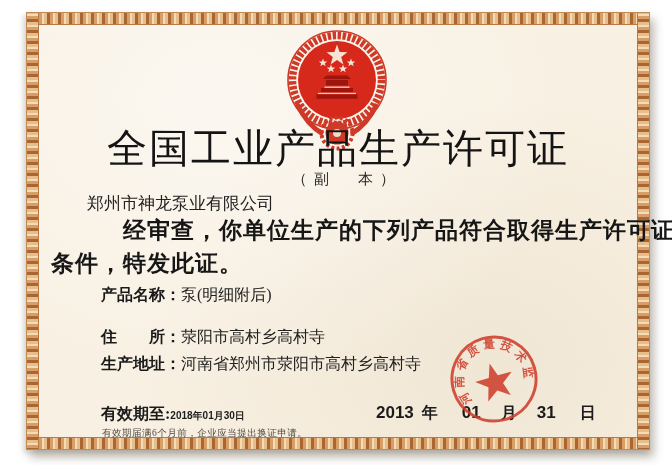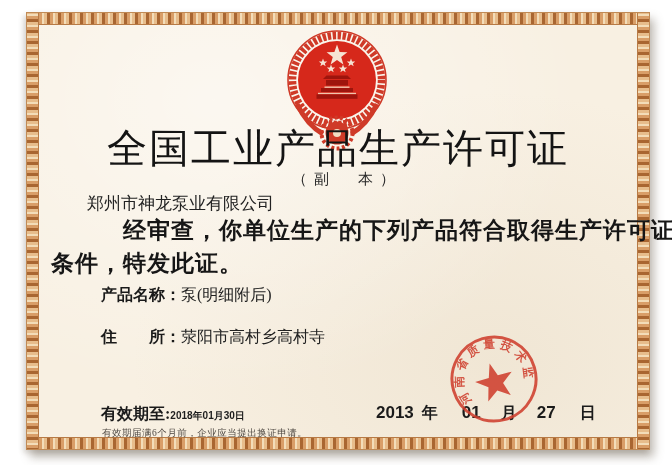--- a/index.html
+++ b/index.html
@@ -127,30 +127,33 @@
 
     <div class="abs body-line body1">经审查，你单位生产的下列产品符合取得生产许可证</div>
     <div class="abs body-line body2">条件，特发此证。</div>
 
     <div class="abs row row-product">
       <span class="lab">产品名称：</span><span class="val">泵(明细附后)</span>
     </div>
     <div class="abs row row-address">
       <span class="lab">住　　所：</span><span class="val">荥阳市高村乡高村寺</span>
     </div>
+    <div class="abs row row-production">
+      <span class="lab">生产地址：</span><span class="val">河南省郑州市荥阳市高村乡高村寺</span>
+    </div>
     <div class="abs row row-valid">
       <span class="lab">有效期至:</span><span class="val-num">2018年01月30日</span>
     </div>
 
     <div class="abs issue-date">
       <span class="num">2013</span>
       <span class="unit g8">年</span>
       <span class="num g24">01</span>
       <span class="unit g20">月</span>
-      <span class="num g20">27</span>
+      <span class="num g20">31</span>
       <span class="unit g24">日</span>
     </div>
 
     <div class="abs footnote">有效期届满6个月前，企业应当提出换证申请。</div>
 
     <svg class="abs seal" viewBox="0 0 120 120">
       <g transform="rotate(-16 60 60)">
         <circle cx="60" cy="60" r="42" fill="none" stroke="#cf3f2e" stroke-width="3"></circle>
         <path d="M60 44 L64.7 57.5 L79 57.8 L67.6 66.4 L71.7 80.1 L60 71.9 L48.3 80.1 L52.4 66.4 L41 57.8 L55.3 57.5 Z" fill="#cf3f2e"></path>
         <defs>

